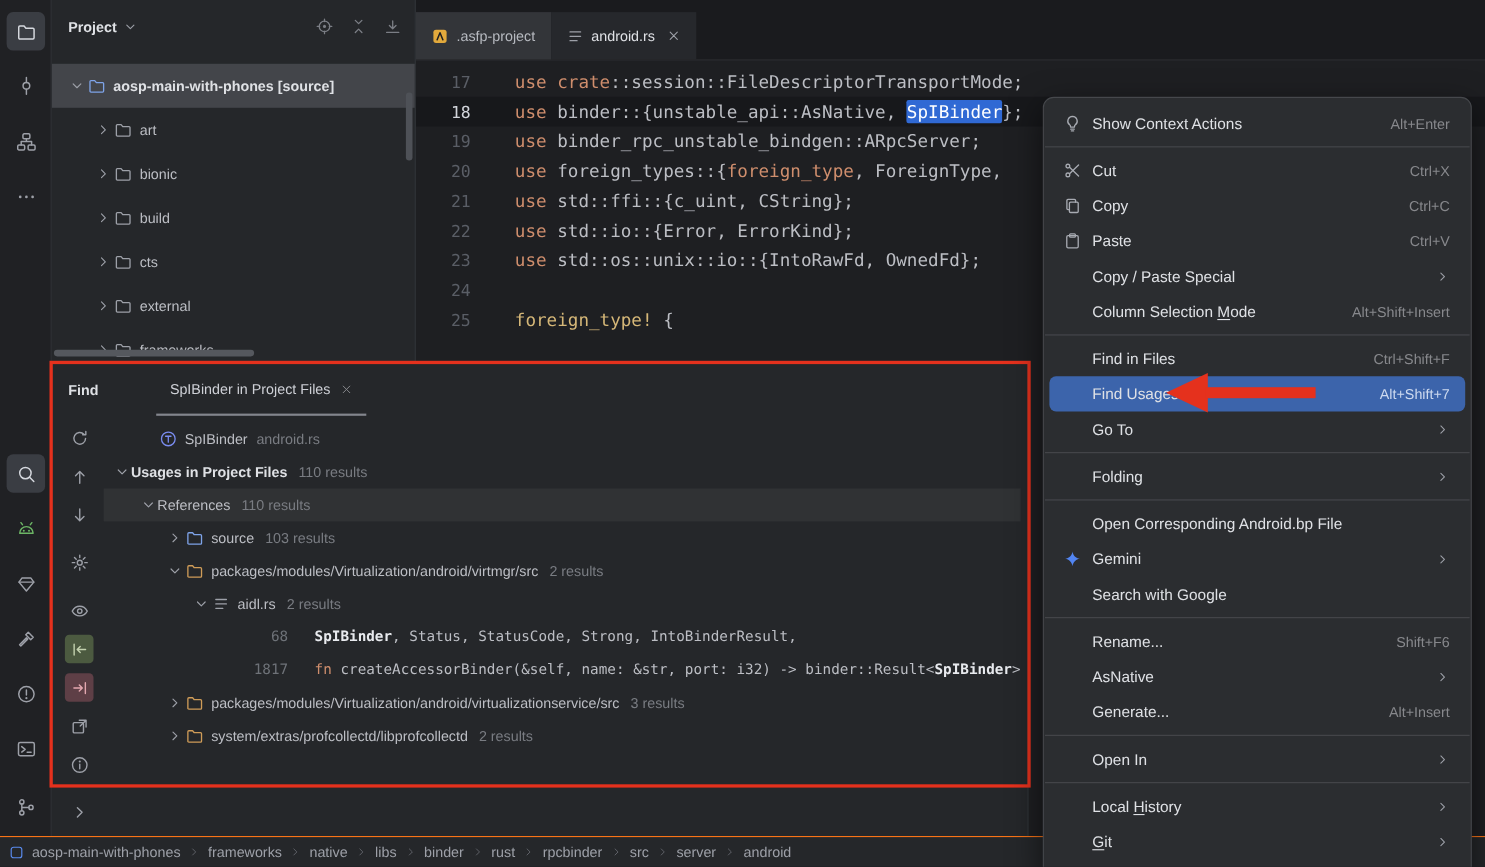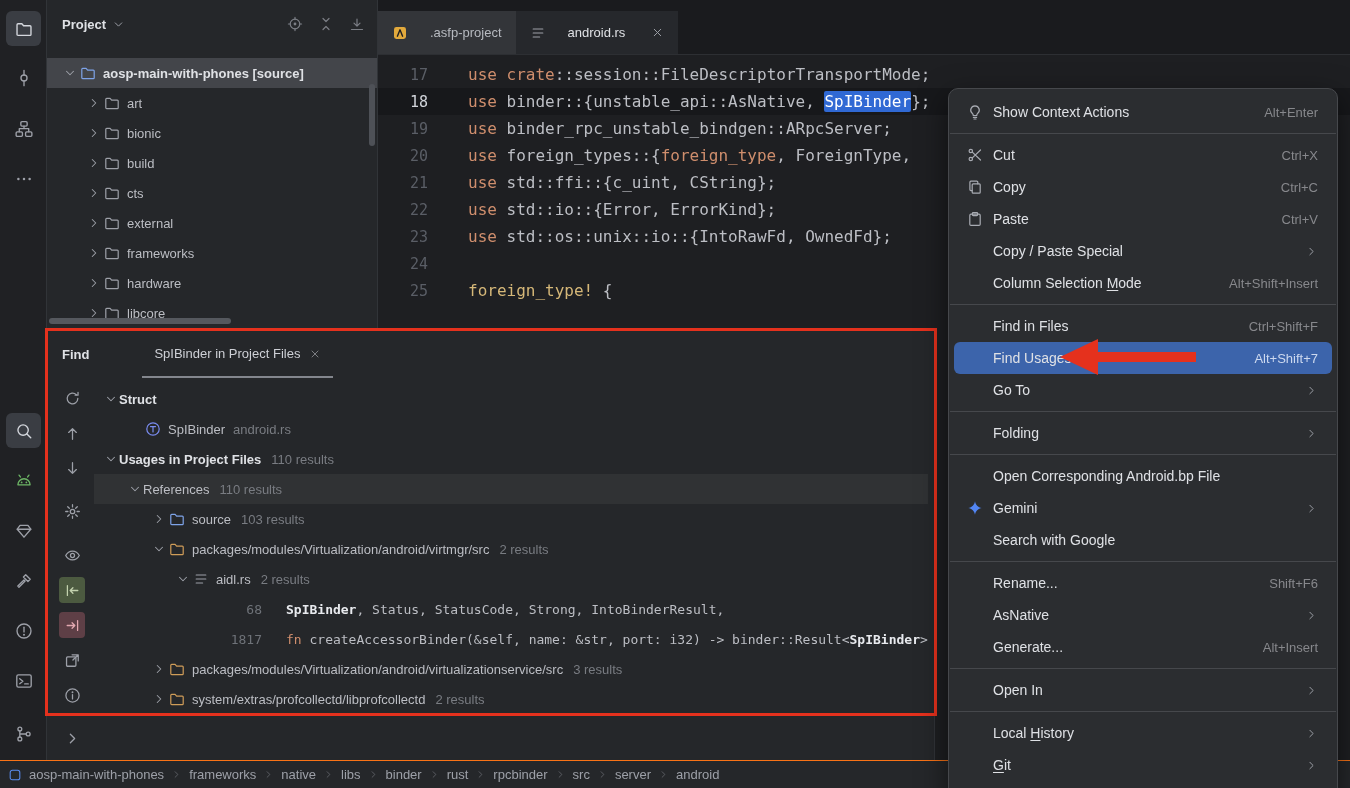--- a/index.html
+++ b/index.html
@@ -14,31 +14,31 @@
   .sicon.active{background:#3a3d43;color:#d5d8de}
 
   
   #project{left:47px;top:0;width:331px;height:330px;background:#25272a;border-right:1px solid #313438;z-index:20}
   .pp-header{height:48px;display:flex;align-items:center;padding:0 12px 0 15px;gap:6px}
   .pp-title{font-size:13px;font-weight:700;color:#dfe1e5;cursor:pointer}
   .pp-chev{color:#9da0a8;cursor:pointer}
   .pp-actions{margin-left:auto;display:flex;gap:15px;color:#7b7e85}
   .pp-actions span{cursor:pointer}
   #ptree{position:absolute;top:58px;left:0;right:0}
-  .ptrow{height:30px;display:flex;align-items:center;font-size:13px;color:#bcbec4;cursor:pointer;white-space:nowrap}
+  .ptrow{height:40px;display:flex;align-items:center;font-size:13px;color:#bcbec4;cursor:pointer;white-space:nowrap}
   .ptrow.selected{background:#43454a;color:#dfe1e5;font-weight:700}
   .chev{width:17px;display:inline-flex;justify-content:center;color:#9da0a8;flex:none;cursor:pointer}
   .ticon{width:20px;display:inline-flex;justify-content:center;flex:none;margin-right:5px}
   .vscroll{position:absolute;right:2px;top:84px;width:6px;height:62px;background:#4e5157;border-radius:3px;cursor:pointer}
   .hscroll{position:absolute;left:2px;top:318px;width:182px;height:6px;background:#55585e;border-radius:3px;cursor:pointer}
 
   
   #editor{left:378px;top:0;right:0;height:760px;background:#1e1f22}
   #tabbar{height:55px;background:#1a1b1e;display:flex;align-items:flex-end;border-bottom:1px solid #2d2f33}
-  .tab{height:43px;display:flex;align-items:center;gap:22px;padding:0 14px;font-size:13px;color:#9da0a8;cursor:pointer;white-space:nowrap}
+  .tab{height:43px;display:flex;align-items:center;gap:7px;padding:0 14px;font-size:13px;color:#9da0a8;cursor:pointer;white-space:nowrap}
   .tab.lighter{background:#333539;color:#b7bac0}
   .tab.active{background:#26282c;color:#dfe1e5}
   .tab-close{color:#9da0a8;margin-left:4px;cursor:pointer}
   #code{padding-top:6px;font-family:"DejaVu Sans Mono",monospace;font-size:16px}
   .cl{height:27px;display:flex;align-items:center;white-space:pre}
   .cl.caret{background:#17181b}
   .lnum{width:50px;text-align:right;color:#5a5e66;font-size:15px;flex:none}
   .cl.caret .lnum{color:#d2d5db}
   .ctext{margin-left:40px}
   .tok-kw{color:#cf8e6d}.tok-pl{color:#bcbec4}.tok-mc{color:#d5b778}
@@ -419,28 +419,20 @@
             <circle cx="8" cy="4.9" r=".9" fill="currentColor" stroke="none"></circle>
           </svg>
         </div>
         <div class="fico" style="margin-top: 8px;">
           <svg width="17" height="17" viewBox="0 0 16 16" fill="none" stroke="currentColor" stroke-width="1.2" stroke-linecap="round" stroke-linejoin="round">
             <path d="M6 4l4 4-4 4"></path>
           </svg>
         </div>
       </div>
     <div class="fp-tree" id="fp-tree">
-        <div class="frow" style="padding-left: 8px;">
-          <span class="chev">
-            <svg width="14" height="14" viewBox="0 0 16 16" fill="none" stroke="currentColor" stroke-width="1.2" stroke-linecap="round" stroke-linejoin="round">
-              <path d="M4 6l4 4 4-4"></path>
-            </svg>
-          </span>
-          <span class="fbold">Struct</span>
-        </div>
         <div class="frow" style="padding-left: 32px;">
           <span class="chev"></span>
           <span class="ticon" style="color: rgb(122, 140, 240);">
             <svg width="16" height="16" viewBox="0 0 16 16" fill="none" stroke="currentColor" stroke-width="1.2" stroke-linecap="round" stroke-linejoin="round">
               <circle cx="8" cy="8" r="6.2"></circle>
               <path d="M5.5 5.6h5M8 5.6V11"></path>
             </svg>
           </span>
           <span>SpIBinder</span>
           <span class="fsuffix">android.rs</span>

